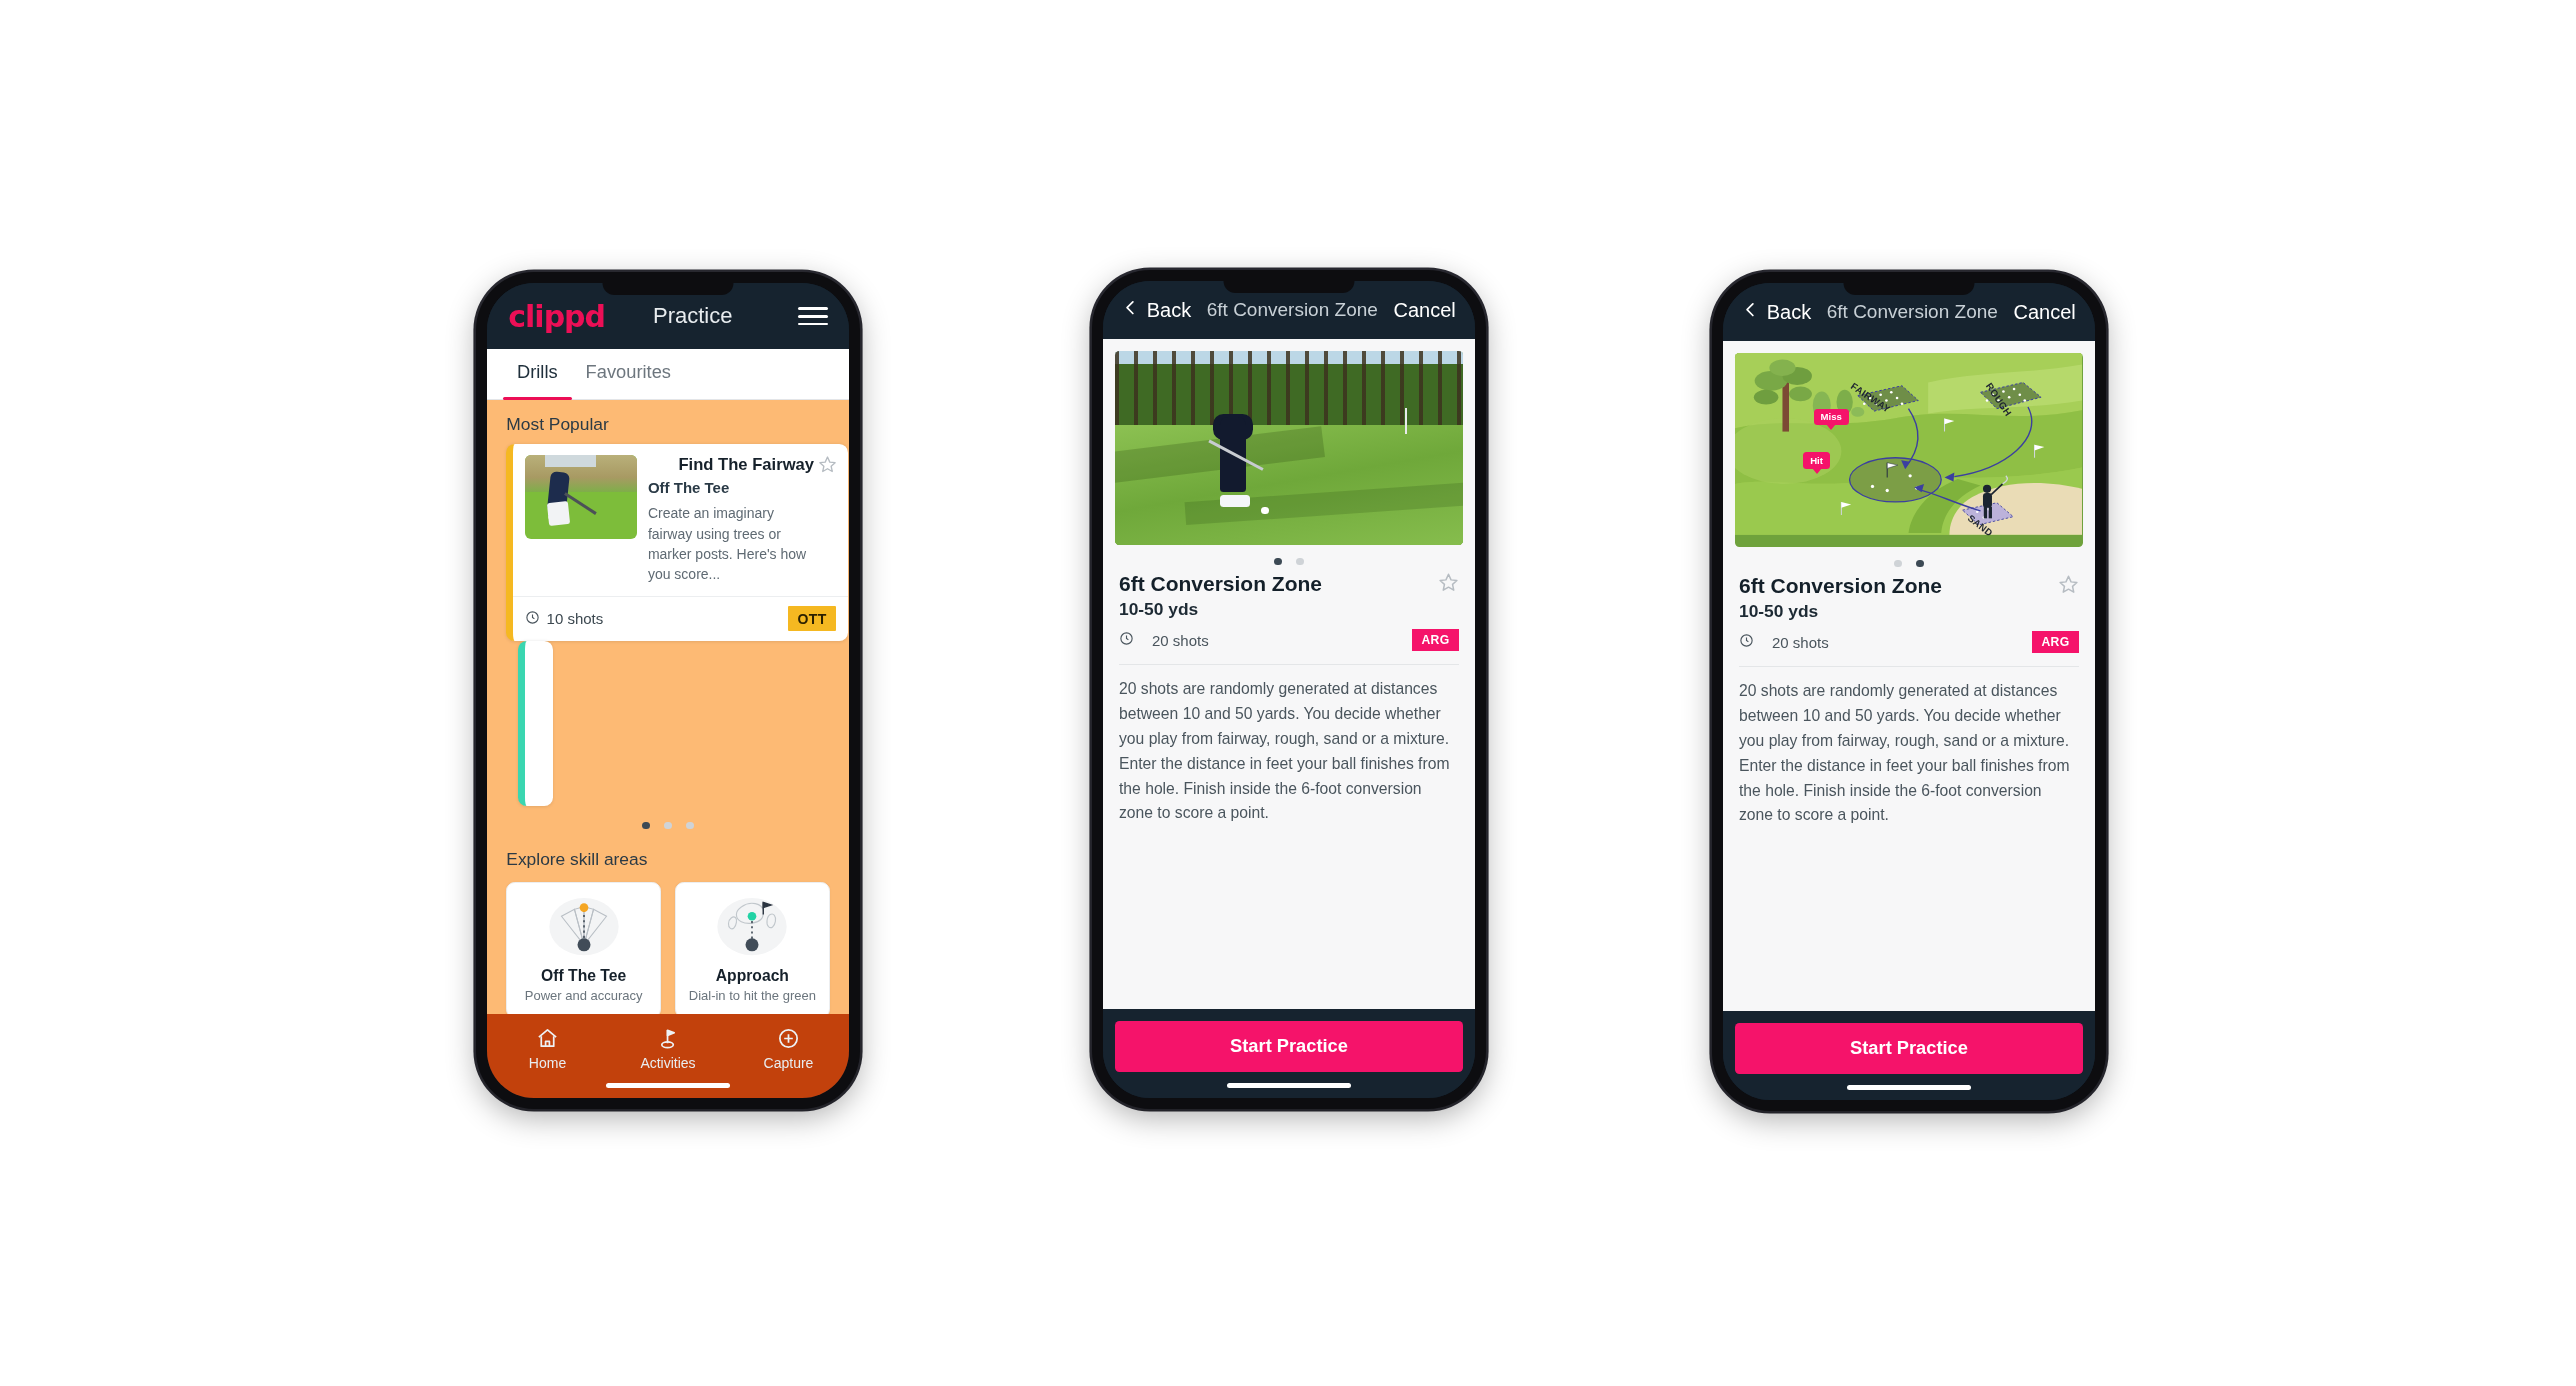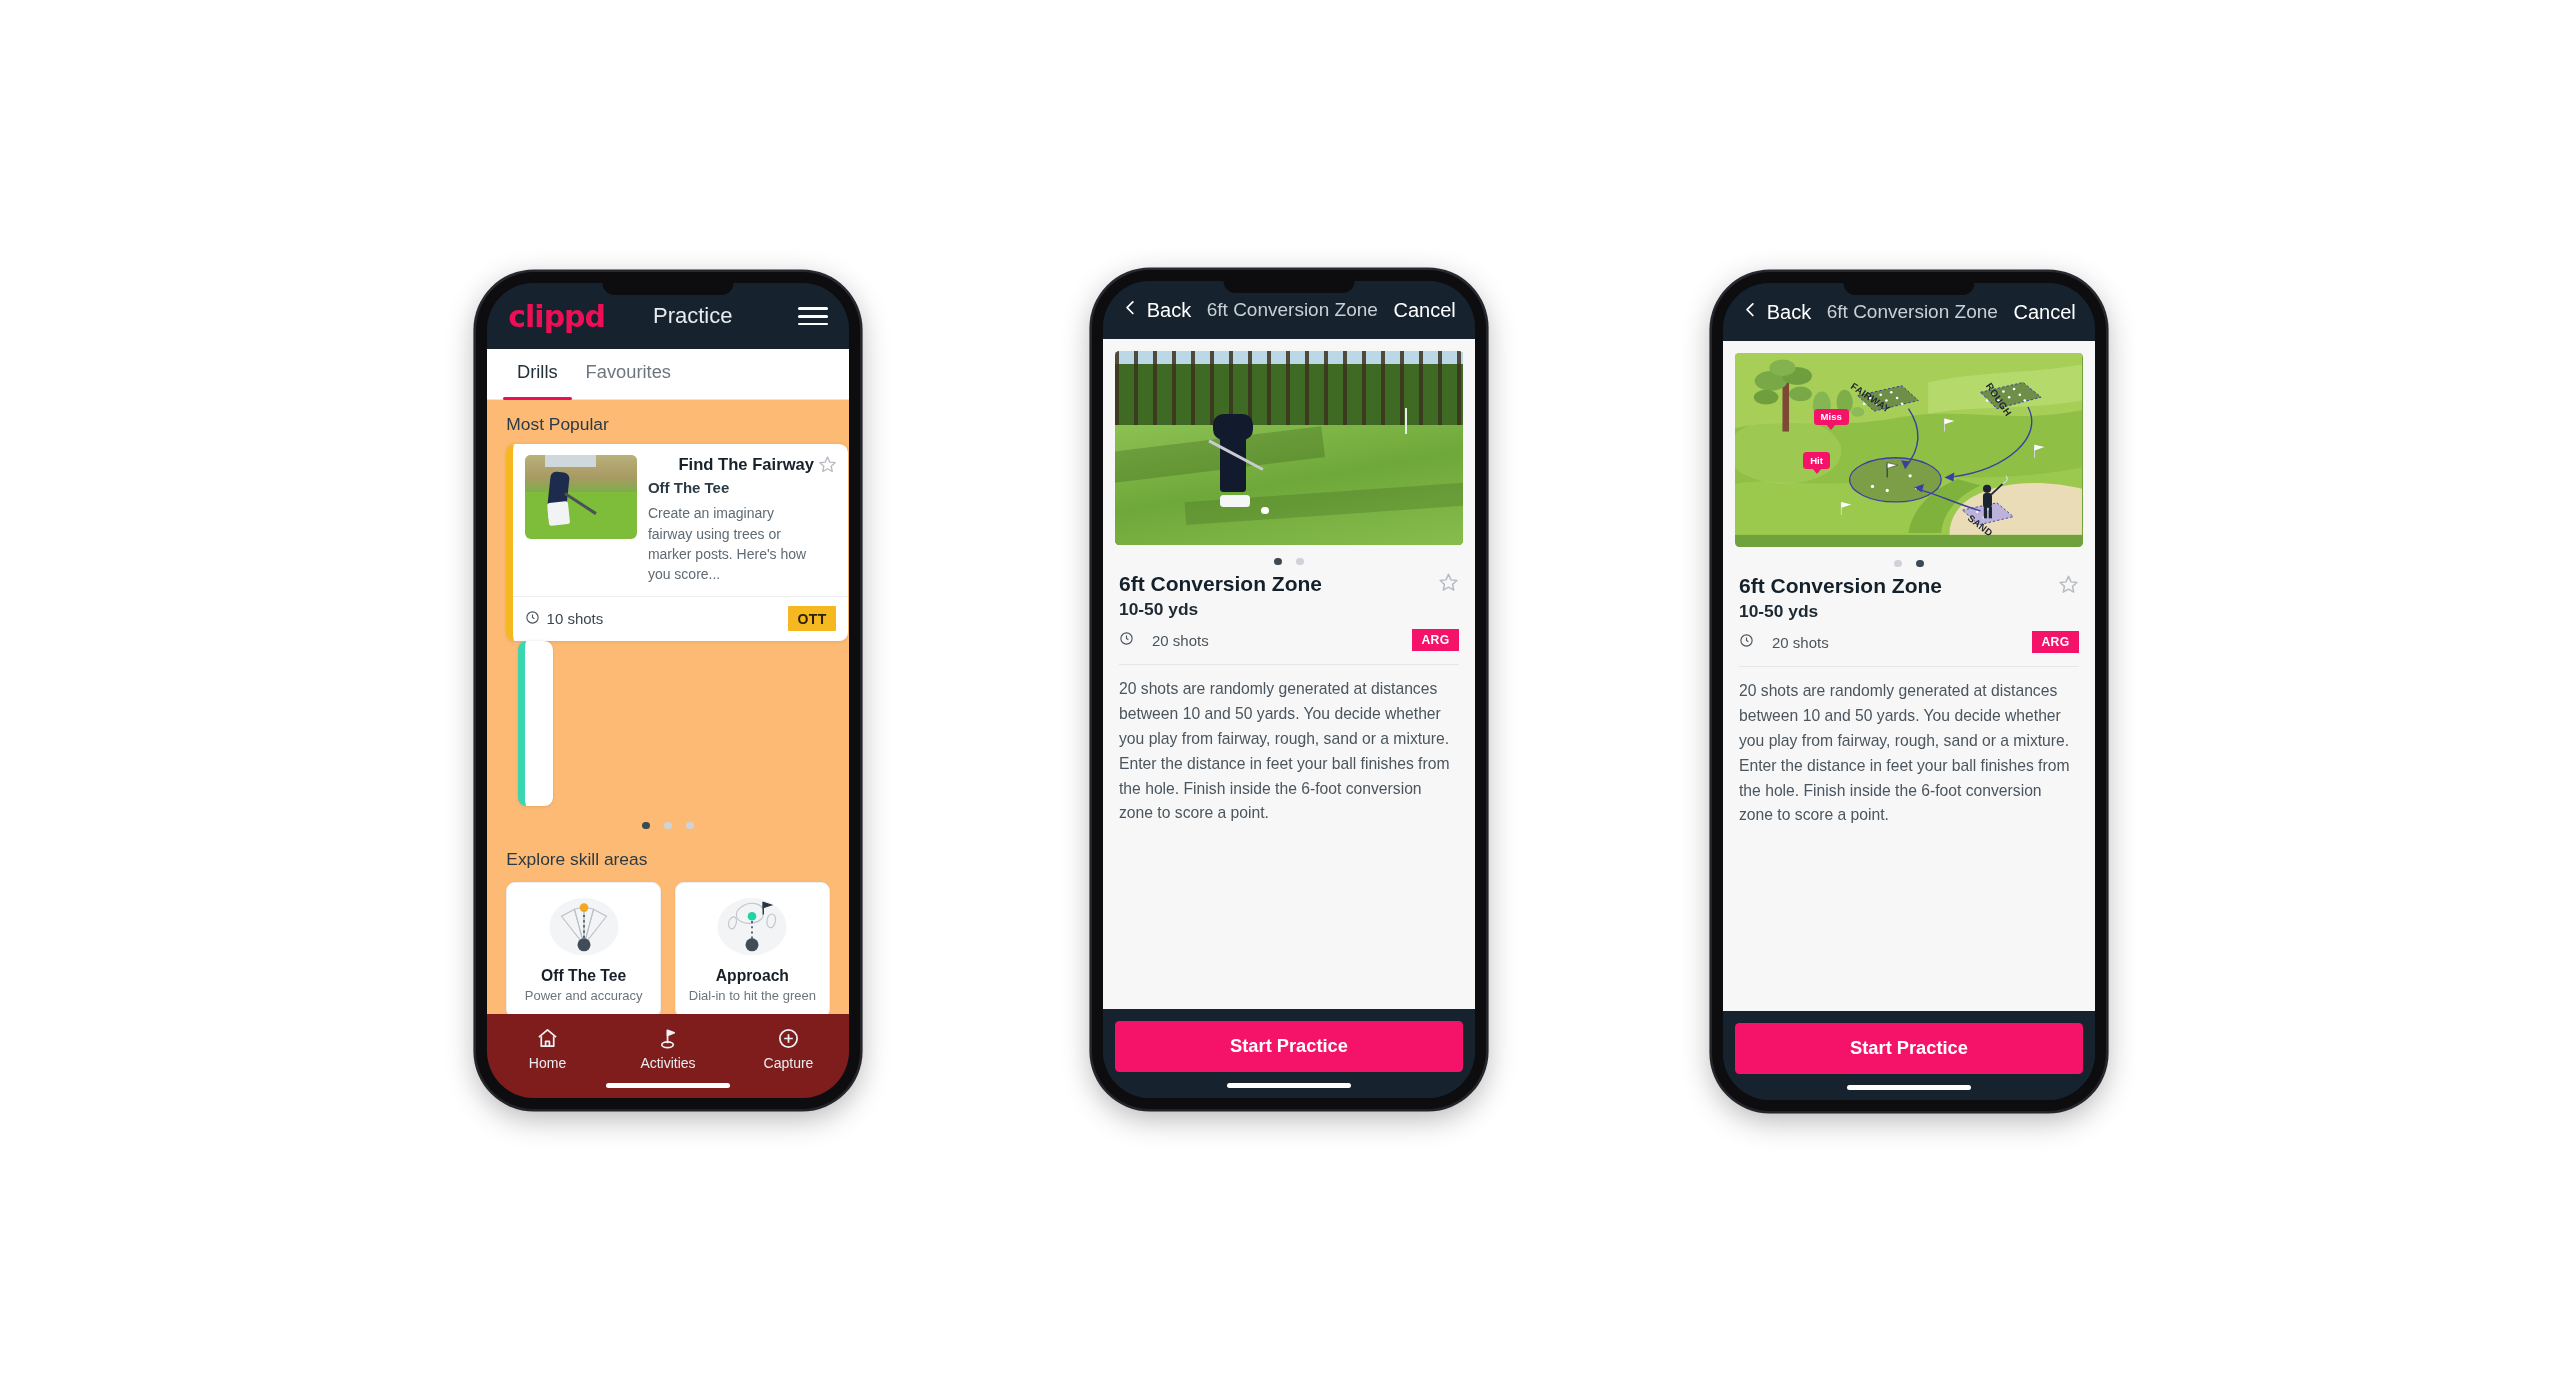--- a/index.html
+++ b/index.html
@@ -140,21 +140,21 @@
   .skill {
     background: #fff; border-radius: 8.7px; border: 0.9px solid #eceef0;
     padding: 12.2px 7px 14px; text-align: center;
     box-shadow: 0 0.9px 2.6px rgba(0,0,0,.05); cursor: pointer;
   }
   .skill-ic { width: 78px; height: 65px; margin: 0 auto 7px; }
   .skill-name { font-size: 15.7px; font-weight: 700; color: #16212b; }
   .skill-sub  { font-size: 13px; color: #6b757d; margin-top: 3.5px; }
 
   .bottomnav {
-    flex: 0 0 auto; height: 84px; background: #7f1d1d;
+    flex: 0 0 auto; height: 84px; background: #c2410c;
     display: flex; align-items: flex-start; padding-top: 11.3px;
   }
   .navitem {
     flex: 1; text-align: center; color: #e9edf0; font-size: 14px; cursor: pointer;
   }
   .navitem .nv-ic { height: 26px; display: flex; align-items: center; justify-content: center; margin-bottom: 4.4px; }
 
   
   #phone2 { left: 1092px; top: 270px; width: 394px; height: 839px; }
   #phone3 { left: 1712px; top: 272px; width: 394px; height: 839px; }

